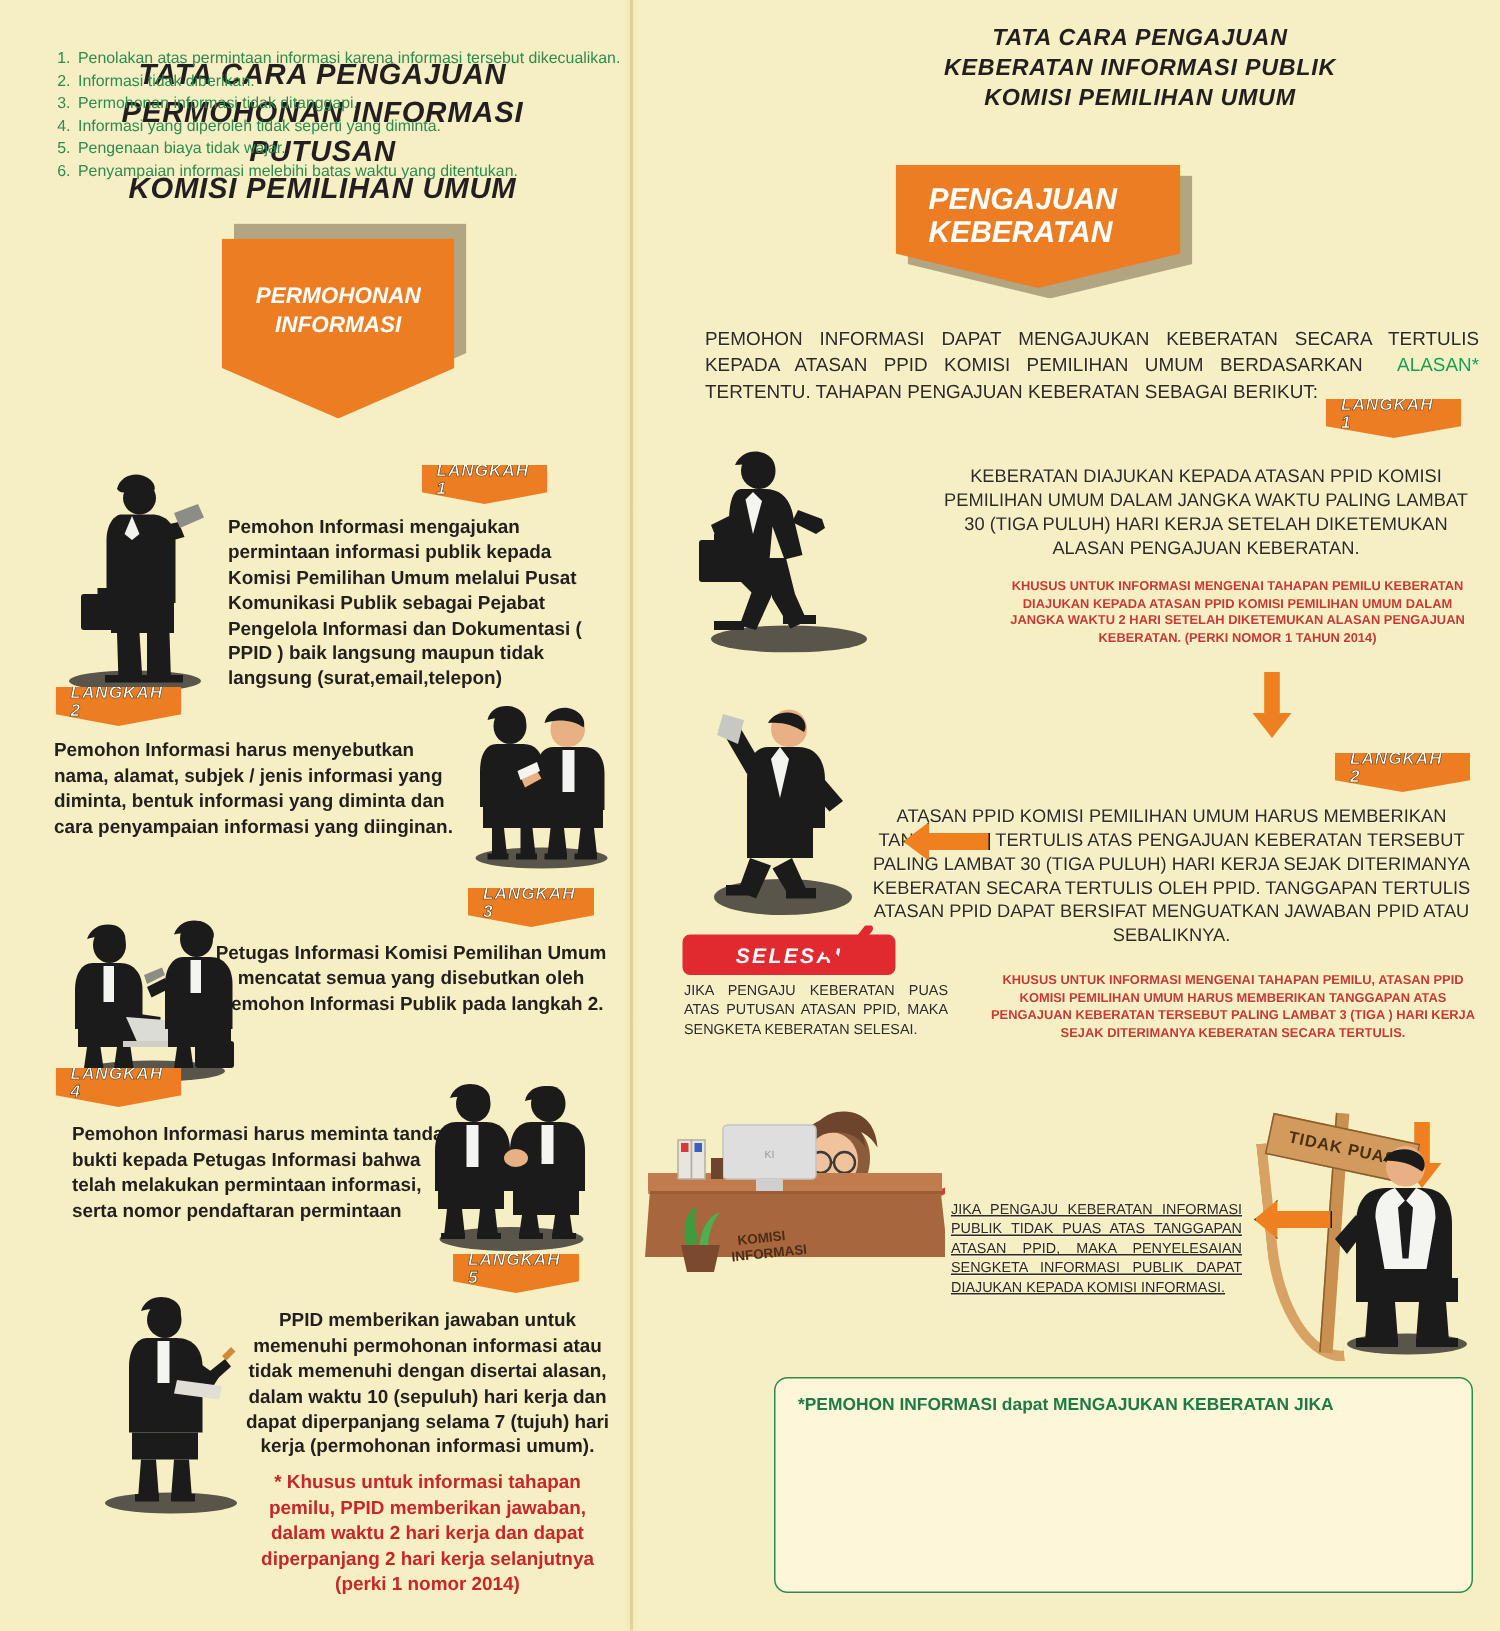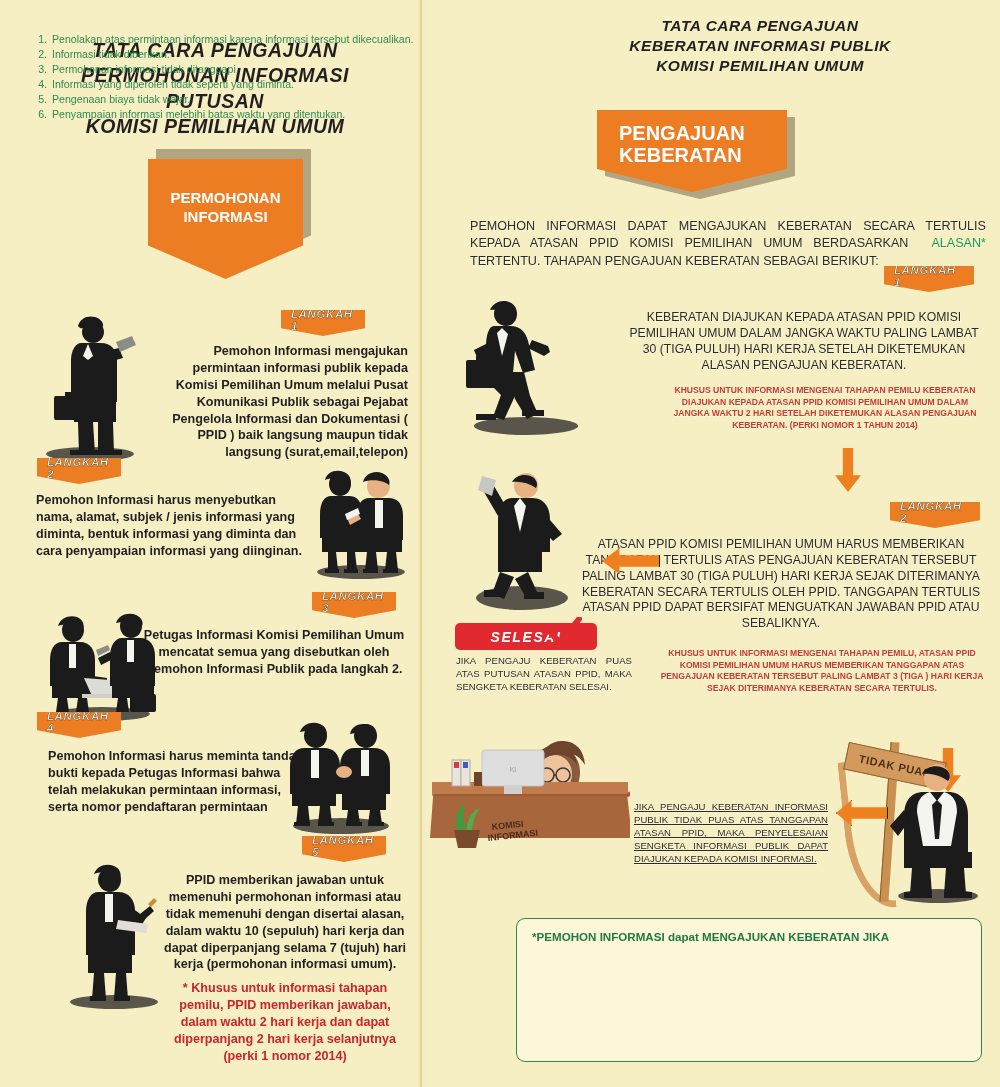--- a/index.html
+++ b/index.html
@@ -31,21 +31,21 @@
     line-height: 1.3;
   }
   #head-left { left: 40px; top: 38px; width: 350px; font-size: 19.5px; }
   #head-right { left: 565px; top: 16px; width: 390px; font-size: 15.5px; }
 
   
   .pennant {
     position: absolute;
     background: #ed7d23;
     color: #fff;
-    font-weight: bold; 
+    font-weight: bold; font-style: italic;
     text-align: center;
     display: flex; align-items: center; justify-content: center;
     -webkit-clip-path: polygon(0 0, 100% 0, 100% 72%, 50% 100%, 0 72%);
     clip-path: polygon(0 0, 100% 0, 100% 72%, 50% 100%, 0 72%);
   }
   #banner-permohonan {
     left: 148px; top: 143px; width: 155px; height: 120px;
     font-size: 15px; line-height: 1.25; padding-bottom: 22px; margin-top: 16px;
   }
   #banner-permohonan-shadow {
@@ -188,21 +188,21 @@
 
   <div id="banner-permohonan-shadow"></div>
   <div class="pennant" id="banner-permohonan" style="z-index:1">
     <div>
       <div>PERMOHONAN</div>
       <div>INFORMASI</div>
     </div>
   </div>
 
   <div class="step-tag stroked" style="left:281px; top:310px; width:84px;">LANGKAH 1</div>
-  <div class="txt left-body" style="left:152px; top:343px; width:256px; text-align:right;">Pemohon Informasi mengajukan permintaan informasi publik kepada Komisi Pemilihan Umum melalui Pusat Komunikasi Publik sebagai Pejabat Pengelola Informasi dan Dokumentasi ( PPID ) baik langsung maupun tidak langsung (surat,email,telepon)</div>
+  <div class="txt left-body" style="left:152px; top:343px; width:256px; text-align:left;">Pemohon Informasi mengajukan permintaan informasi publik kepada Komisi Pemilihan Umum melalui Pusat Komunikasi Publik sebagai Pejabat Pengelola Informasi dan Dokumentasi ( PPID ) baik langsung maupun tidak langsung (surat,email,telepon)</div>
 
   <div class="art" style="left:38px; top:312px;">
     <svg width="110" height="150" viewBox="0 0 110 150">
       <ellipse cx="52" cy="142" rx="44" ry="7" fill="#3d3a35" opacity=".85"></ellipse>
       <path d="M44 20c0-6 5-11 11-11s11 5 11 11-5 11-11 11-11-5-11-11z" fill="#1b1b1b"></path>
       <path d="M40 14c2-8 10-11 17-9 6 2 9 6 8 10-4-3-10-3-15-1-4 2-7 4-10 0z" fill="#1b1b1b"></path>
       <path d="M43 31h20c10 0 16 7 16 17v42H33V48c0-10 5-17 10-17z" fill="#1b1b1b"></path>
       <path d="M36 90h42v20H36z" fill="#1b1b1b"></path>
       <path d="M40 110h15l2 32h-16zM60 110h15l1 32h-16z" fill="#1b1b1b"></path>
       <path d="M32 138h26v5H32zM58 138h26v5H58z" fill="#1b1b1b"></path>

